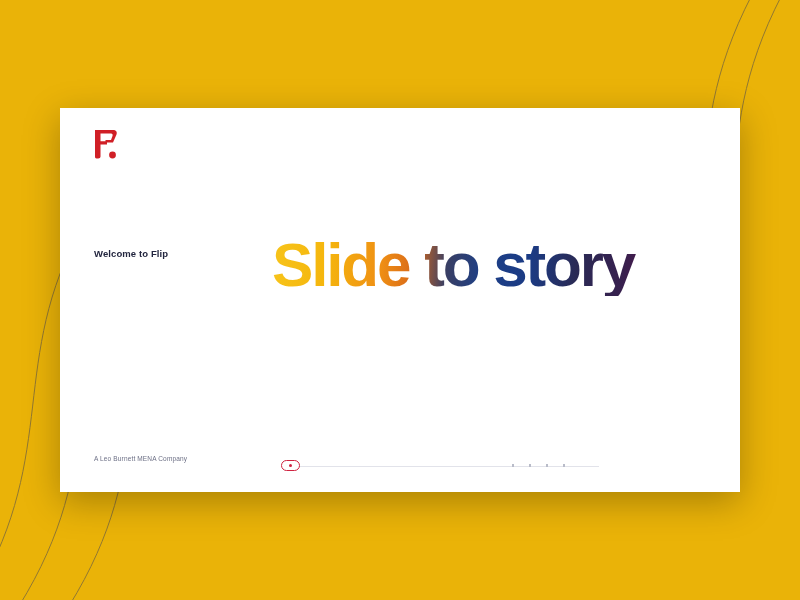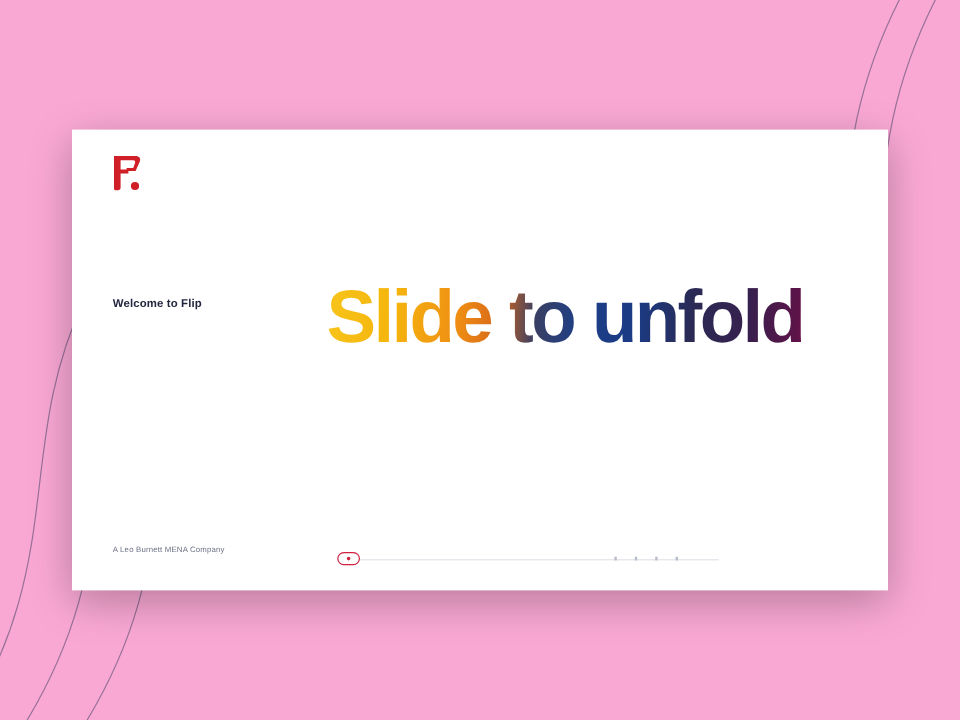--- a/index.html
+++ b/index.html
@@ -7,21 +7,21 @@
   html, body {
     width:800px; height:600px;
     overflow:hidden;
     font-family:"Liberation Sans", sans-serif;
   }
 
   
   #backdrop{
     position:relative;
     width:800px; height:600px;
-    background:#f9a8d4;
+    background:#eab308;
     overflow:hidden;
   }
   #backdrop-lines{
     position:absolute; inset:0;
     pointer-events:none;
     opacity:.5;
   }
 
   
   #slide-card{
@@ -161,21 +161,21 @@
     <div id="brand-logo">
       <svg viewBox="0 0 26 32" width="26" height="32">
         <path d="M2 2 L20 2 C23 2 24.5 4 23.5 6.5 L20 14.5 L12.5 14.5 L12.5 12 L18 12 L19.5 8 C20 6.6 19.4 5.6 18 5.6 L7.5 5.6 L7.5 13.2 L14 13.2 L14 16.6 L7.5 16.6 L7.5 28.5 C7.5 29.8 6.6 30.5 5.2 30.5 L3.5 30.5 C2.4 30.5 2 29.8 2 28.6 Z" fill="#d01f26"></path>
         <circle cx="19.5" cy="27" r="3.4" fill="#d01f26"></circle>
       </svg>
     </div>
 
     <div id="eyebrow">Welcome to Flip</div>
 
     <div id="headline">
-      <div class="headline-line" id="headline-line-1">Slide to unfold</div>
+      <div class="headline-line" id="headline-line-1">Slide to story</div>
     </div>
 
     <div id="footer-credit">A Leo Burnett MENA Company</div>
 
     <div id="slider">
       <div id="slider-track"></div>
       <div class="slider-tick" style="left:240px"></div>
       <div class="slider-tick" style="left:257px"></div>
       <div class="slider-tick" style="left:274px"></div>
       <div class="slider-tick" style="left:291px"></div>

